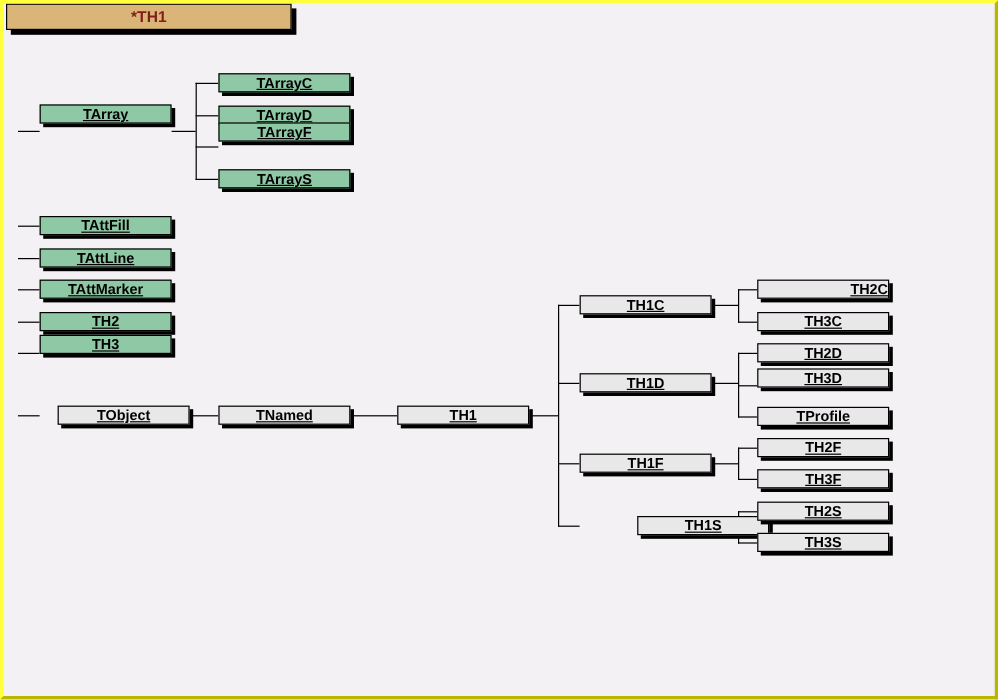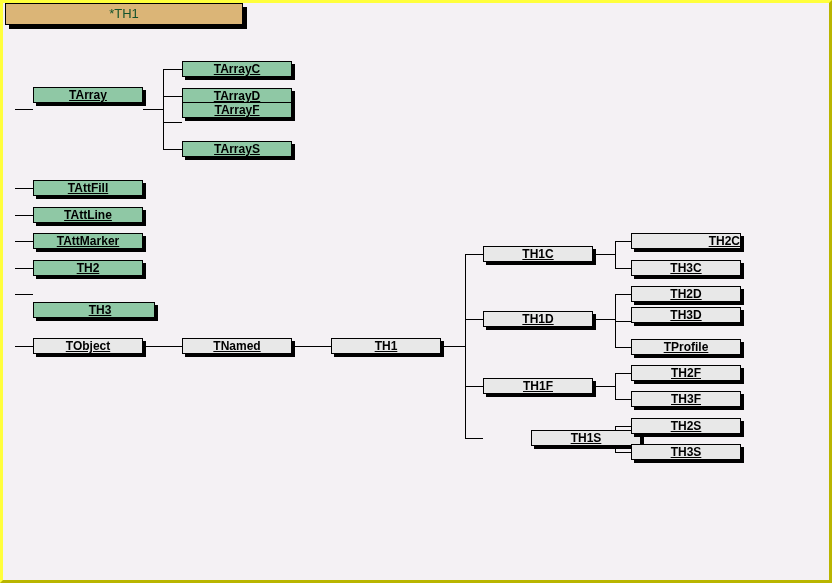--- a/index.html
+++ b/index.html
@@ -28,23 +28,23 @@
   }
   #title-box {
     position: absolute;
     left: 5px; top: 3px;
     width: 236px; height: 20px;
     background: var(--title-fill, #dbb577);
     border: 1px solid #000;
     box-shadow: 4px 4px 0 0 #000;
     text-align: center;
     line-height: 20px;
-    font-weight: normal;
+    font-weight: bold;
     font-size: 13px;
-    color: #14532d;
+    color: #7f1d1d;
     z-index: 10;
   }
   #edges-layer, #nodes-layer {
     position: absolute;
     inset: 0;
   }
   #edges-layer { z-index: 1; }
   #nodes-layer { z-index: 5; }
   .edge {
     position: absolute;
@@ -114,22 +114,22 @@
   <div id="nodes-layer">
       <div class="class-box green" style="left: 33px; top: 87px; text-align: center;"><span>TArray</span></div>
       <div class="class-box green" style="left: 182px; top: 61px;"><span>TArrayC</span></div>
       <div class="class-box green" style="left: 182px; top: 88px;"><span>TArrayD</span></div>
       <div class="class-box green" style="left: 182px; top: 102px;"><span>TArrayF</span></div>
       <div class="class-box green" style="left: 182px; top: 141px;"><span>TArrayS</span></div>
       <div class="class-box green" style="left: 33px; top: 180px;"><span>TAttFill</span></div>
       <div class="class-box green" style="left: 33px; top: 207px;"><span>TAttLine</span></div>
       <div class="class-box green" style="left: 33px; top: 233px;"><span>TAttMarker</span></div>
       <div class="class-box green" style="left: 33px; top: 260px;"><span>TH2</span></div>
-      <div class="class-box green" style="left: 33px; top: 302px; padding-left: 12px;"><span>TH3</span></div>
-      <div class="class-box gray" style="left: 33px; top: 338px;"><span>TObject</span></div>
+      <div class="class-box green" style="left: 33px; top: 279px;"><span>TH3</span></div>
+      <div class="class-box gray" style="left: 48px; top: 338px;"><span>TObject</span></div>
       <div class="class-box gray" style="left: 182px; top: 338px;"><span>TNamed</span></div>
       <div class="class-box gray" style="left: 331px; top: 338px;"><span>TH1</span></div>
       <div class="class-box gray" style="left: 483px; top: 246px;"><span>TH1C</span></div>
       <div class="class-box gray" style="left: 483px; top: 311px;"><span>TH1D</span></div>
       <div class="class-box gray" style="left: 483px; top: 378px;"><span>TH1F</span></div>
       <div class="class-box gray" style="left: 483px; top: 430px; margin-left: 48px;"><span>TH1S</span></div>
       <div class="class-box gray" style="left: 631px; top: 233px; text-align: right;"><span>TH2C</span></div>
       <div class="class-box gray" style="left: 631px; top: 260px;"><span>TH3C</span></div>
       <div class="class-box gray" style="left: 631px; top: 286px;"><span>TH2D</span></div>
       <div class="class-box gray" style="left: 631px; top: 307px;"><span>TH3D</span></div>

